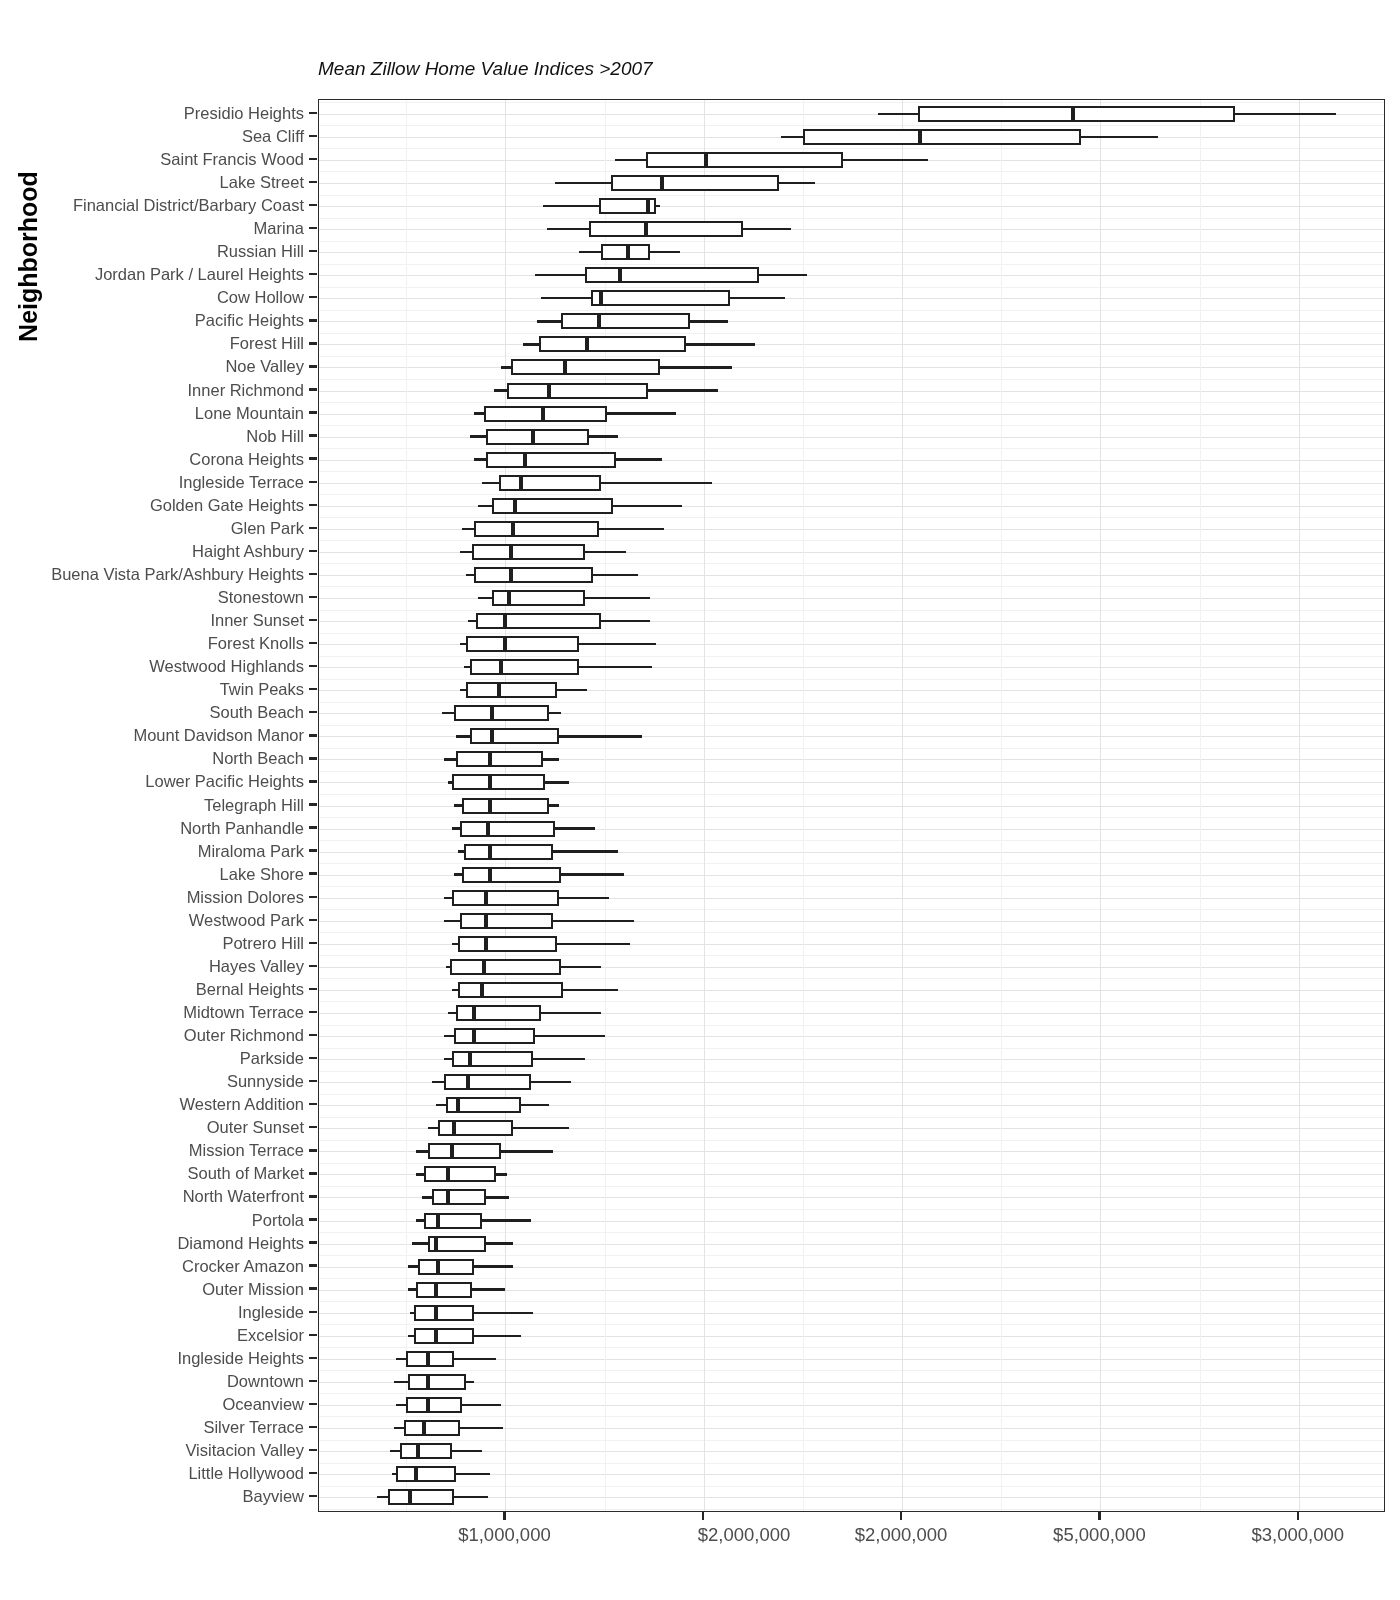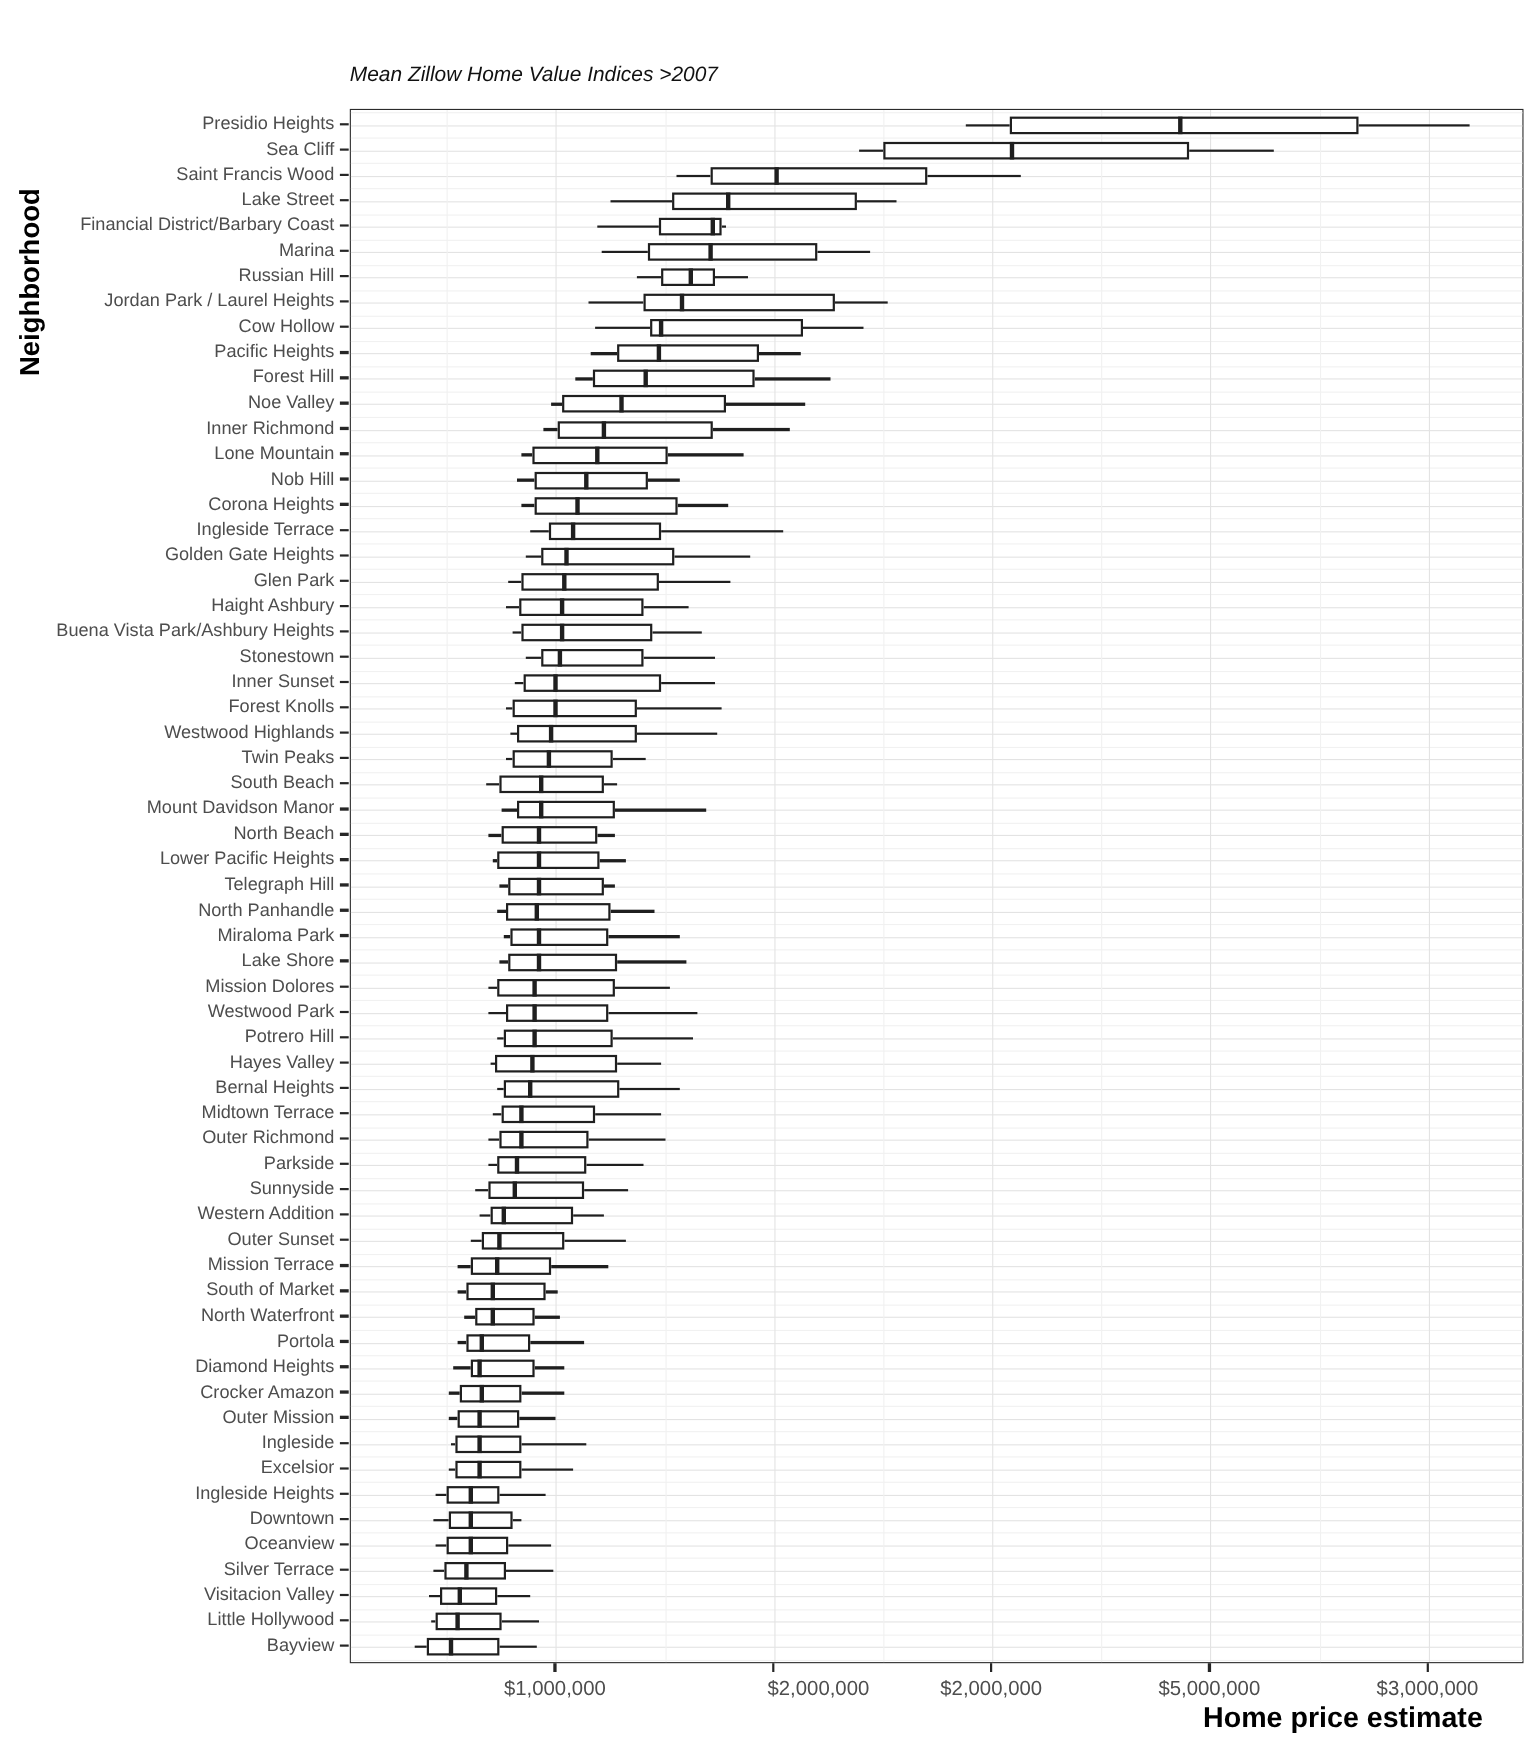--- a/index.html
+++ b/index.html
@@ -557,14 +557,13 @@
       <div class="xlab" style="left: 504.425px; position: fixed;">$1,000,000</div>
       <div class="xtick" style="left: 701.549px; top: 1512px; position: fixed;"></div>
       <div class="xlab" style="left: 744px; position: fixed;">$2,000,000</div>
       <div class="xtick" style="left: 899.873px; top: 1512px; position: fixed;"></div>
       <div class="xlab" style="left: 901.073px; position: fixed;">$2,000,000</div>
       <div class="xtick" style="left: 1098.2px; top: 1512px; position: fixed;"></div>
       <div class="xlab" style="left: 1099.4px; position: fixed;">$5,000,000</div>
       <div class="xtick" style="left: 1296.52px; top: 1512px; position: fixed;"></div>
       <div class="xlab" style="left: 1297.72px; position: fixed;">$3,000,000</div>
     </div>
-  <div id="x-axis-title">Home price estimate</div>
 </div>
 
 </body></html>

